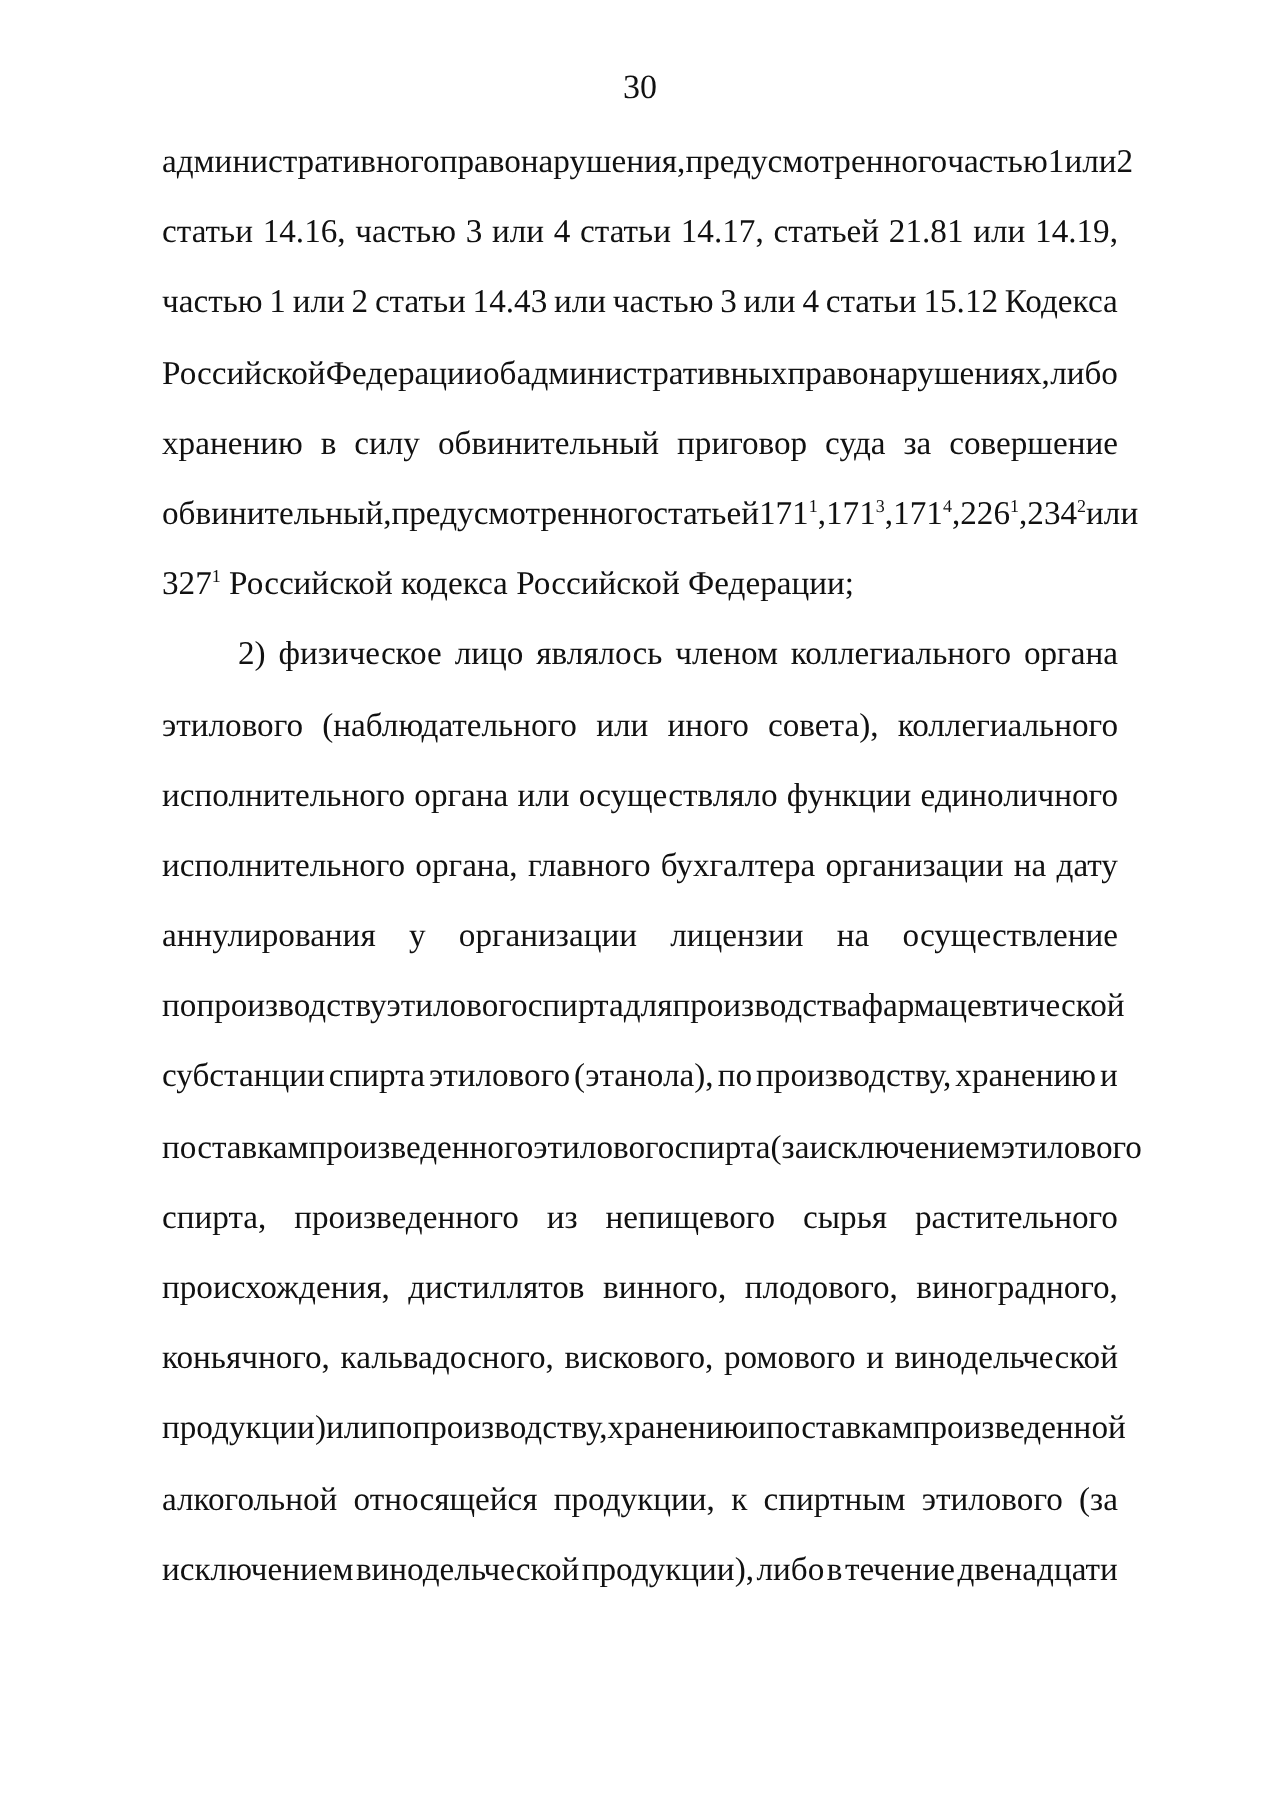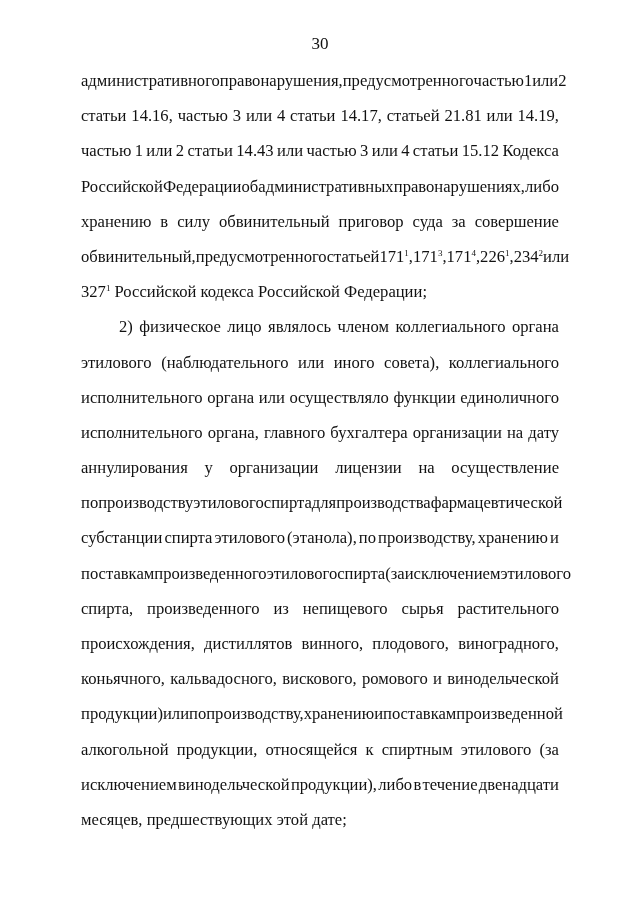--- a/index.html
+++ b/index.html
@@ -232,31 +232,30 @@
         <span class="w">или</span>
         <span class="w">по</span>
         <span class="w">производству,</span>
         <span class="w">хранению</span>
         <span class="w">и</span>
         <span class="w">поставкам</span>
         <span class="w">произведенной</span>
       </div>
       <div class="justify-line">
         <span class="w">алкогольной</span>
+        <span class="w">относящейся</span>
         <span class="w">продукции,</span>
-        <span class="w">относящейся</span>
         <span class="w">к</span>
         <span class="w">спиртным</span>
         <span class="w">этилового</span>
         <span class="w">(за</span>
       </div>
       <div class="justify-line">
         <span class="w">исключением</span>
         <span class="w">винодельческой</span>
         <span class="w">продукции),</span>
         <span class="w">либо</span>
         <span class="w">в</span>
         <span class="w">течение</span>
         <span class="w">двенадцати</span>
       </div>
-      <div class="left-line"><span class="w">месяцев,</span> <span class="w">предшествующих</span> <span class="w">этой</span> <span class="w">дате;</span></div>
     </div>
   </div>
 
 </body></html>

